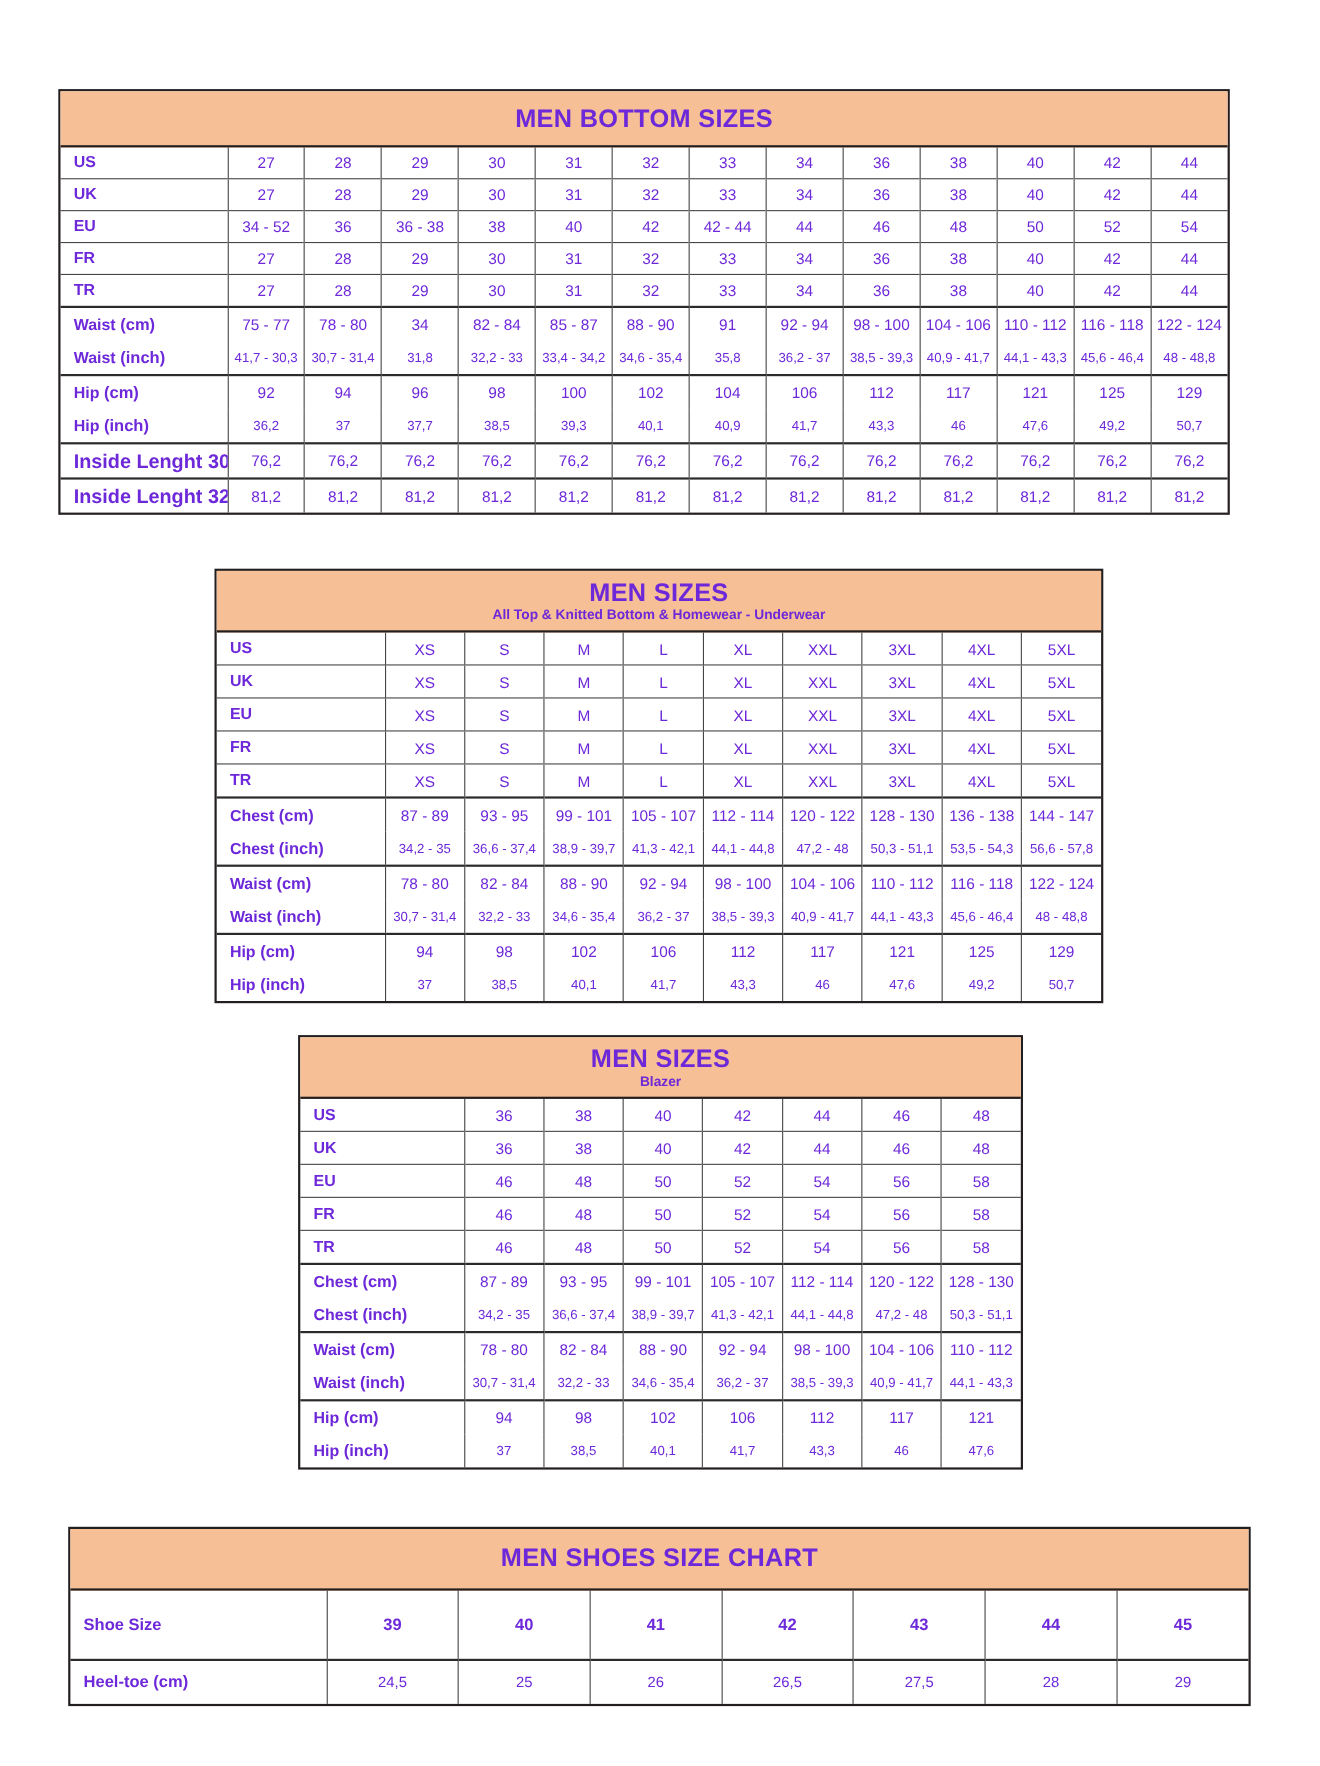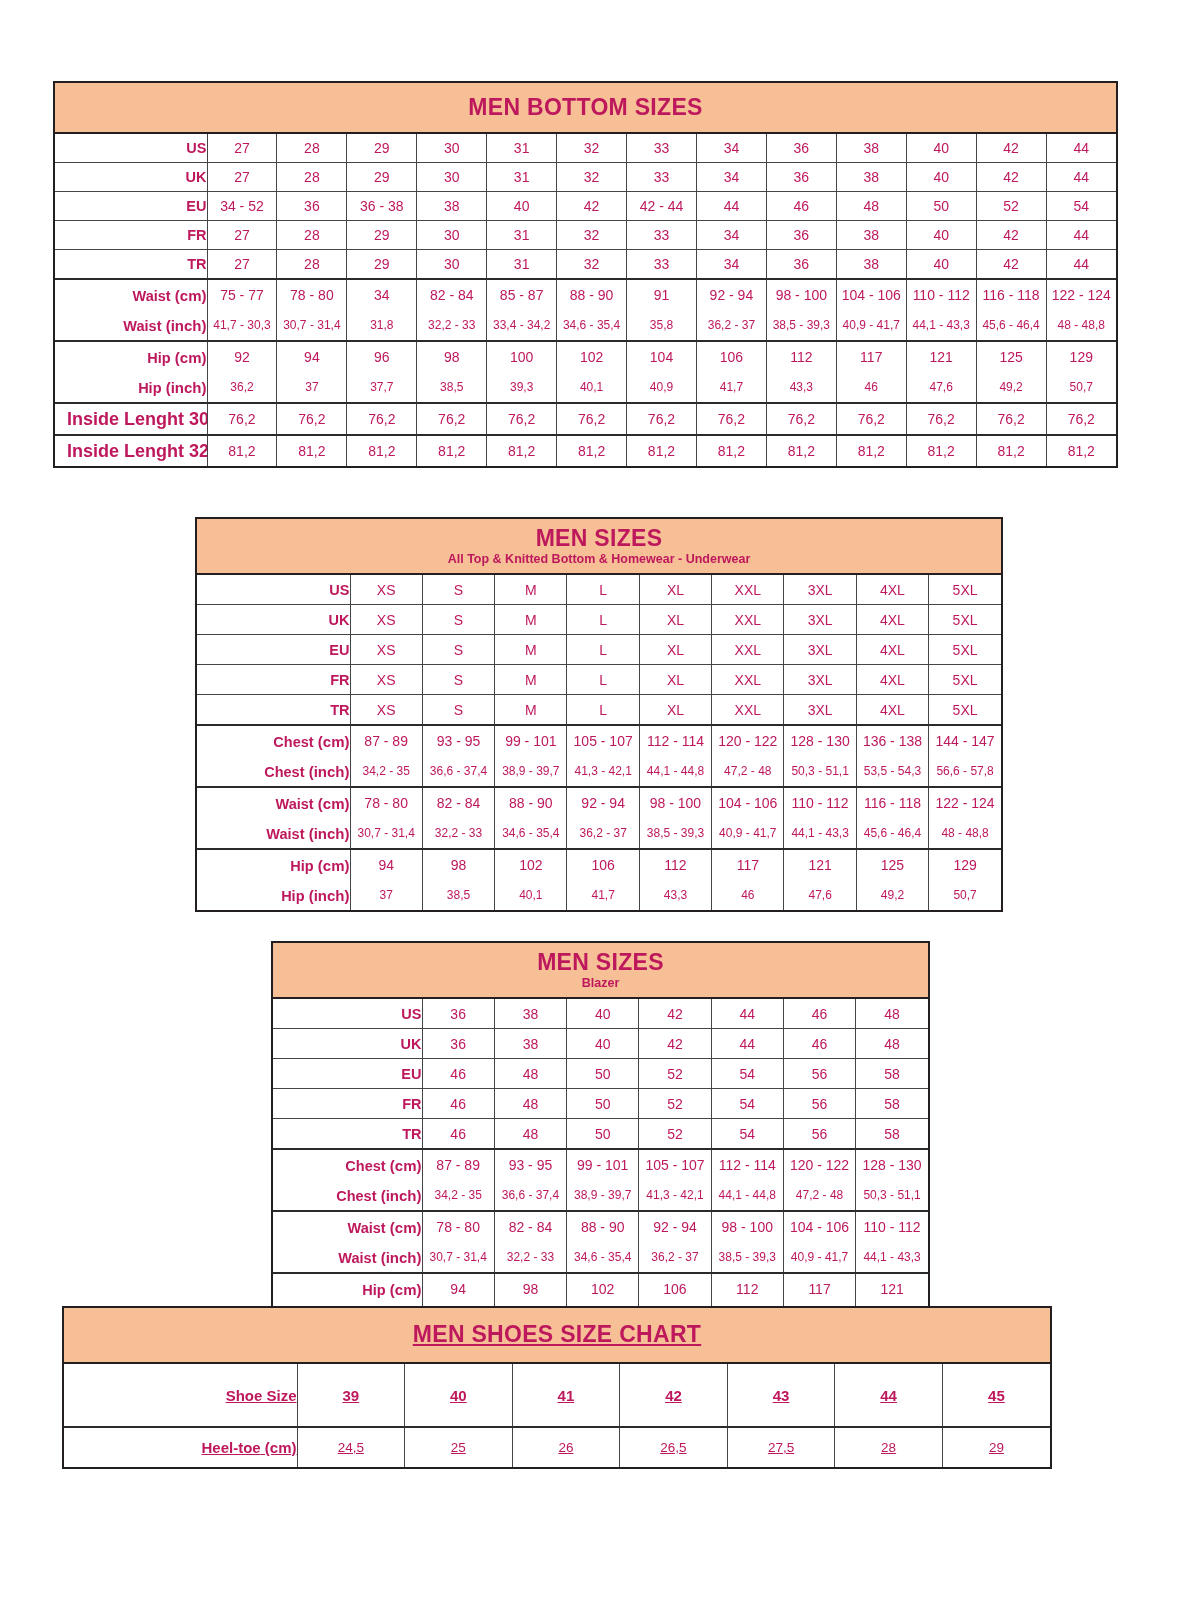--- a/index.html
+++ b/index.html
@@ -2,21 +2,21 @@
 <html style="--orange: #f6bf95;"><head>
 <meta charset="utf-8">
 <style>
   html,body{margin:0;padding:0;background:#ffffff;}
   .page{
     position:relative;
     width:1200px;
     height:1605px;
     background:#ffffff;
     font-family:"Liberation Sans", sans-serif;
-    color:#be185d;
+    color:#6d28d9;
     overflow:hidden;
   }
   .tbl{
     position:absolute;
     box-sizing:border-box;
     border:2px solid #231f20;
     background:#ffffff;
   }
   .tbl-head{
     background:var(--orange,#f6bf95);
@@ -52,21 +52,21 @@
     text-align:center;
     vertical-align:middle;
     border-left:1px solid #454547;
     border-top:1px solid #454547;
     font-size:14px;
     overflow:hidden;
     white-space:nowrap;
   }
   th.lbl{
     border-left:none;
-    text-align:right;
+    text-align:left;
     padding-left:12px;
     font-weight:bold;
     font-size:14.5px;
   }
   .unit{font-size:15px;font-weight:bold;}
   tr.sep-header > td, tr.sep-header > th{border-top:none;}
   tr.sep-none   > td, tr.sep-none   > th{border-top:none;}
   tr.sep-thick  > td, tr.sep-thick  > th{border-top:2px solid #2b2b2d;}
   tr.row-inch > td{font-size:12px;}
   
@@ -576,21 +576,21 @@
             <td>40,1</td>
             <td>41,7</td>
             <td>43,3</td>
             <td>46</td>
             <td>47,6</td>
           </tr>
         </tbody>
       </table>
   </section>
 
-  <section class="tbl t4" style="left:62px;top:1306px;width:990px;text-decoration:underline;">
+  <section class="tbl t4" style="left:62px;top:1388px;width:1075px;">
     <header class="tbl-head">
       <div class="tbl-title">MEN SHOES SIZE CHART</div>
     </header>
     <table>
         <colgroup>
           <col class="c-label">
           <col class="c-data">
           <col class="c-data">
           <col class="c-data">
           <col class="c-data">

